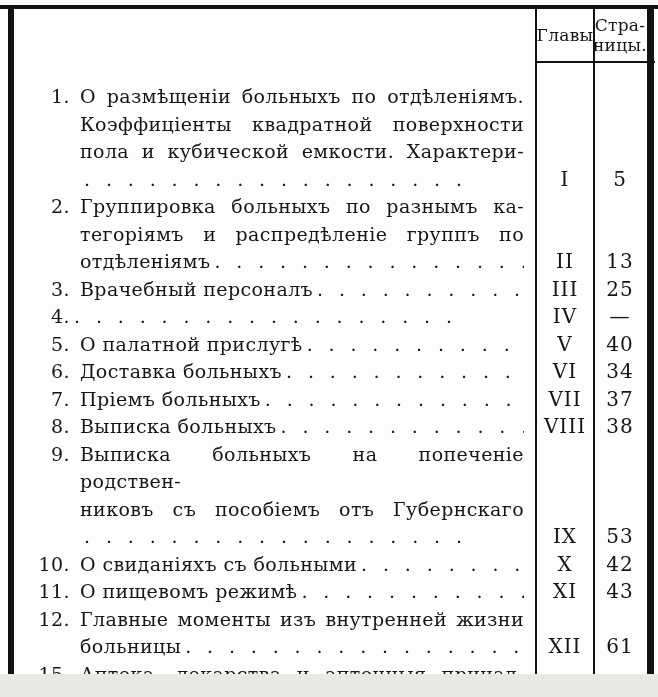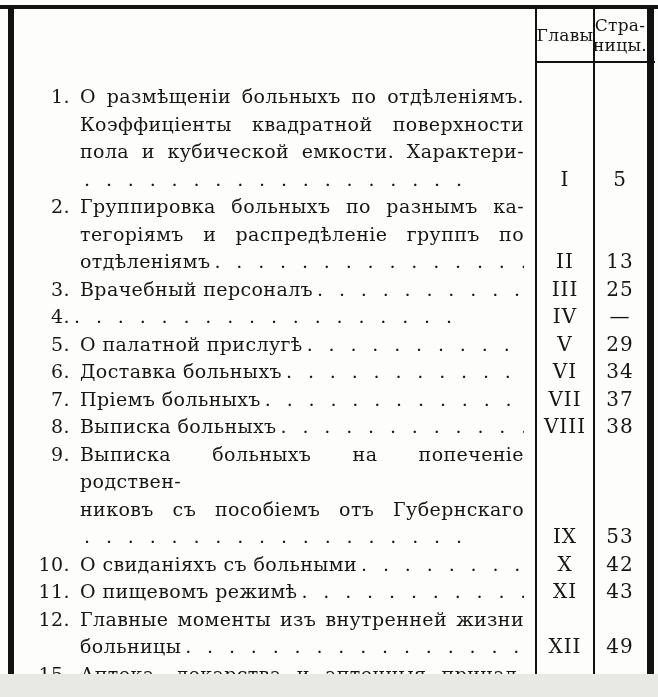--- a/index.html
+++ b/index.html
@@ -188,21 +188,21 @@
             <div class="line leader-line">
               <span class="num">5.</span>
               <span class="line-text">О палатной прислугѣ</span>
               <span class="leader">. . . . . . . . . . . . . . . . . .</span>
             </div>
           </div>
           <div class="cap-cell">
             <span class="cap">V</span>
           </div>
           <div class="cap-cell">
-            <span class="cap">29</span>
+            <span class="cap">40</span>
           </div>
         </div>
         <div class="row">
           <div class="entry-cell">
             <div class="line leader-line">
               <span class="num">6.</span>
               <span class="line-text">Доставка больныхъ</span>
               <span class="leader">. . . . . . . . . . . . . . . . . .</span>
             </div>
           </div>
@@ -301,21 +301,21 @@
             </div>
             <div class="line cont leader-line">
               <span class="line-text">больницы</span>
               <span class="leader">. . . . . . . . . . . . . . . . . .</span>
             </div>
           </div>
           <div class="cap-cell">
             <span class="cap">XII</span>
           </div>
           <div class="cap-cell">
-            <span class="cap">49</span>
+            <span class="cap">61</span>
           </div>
         </div>
         <div class="row">
           <div class="entry-cell">
             <div class="line just">
               <span class="num">15.</span>
               <span class="line-text">Аптека, лекарства и аптечныя принад-</span>
             </div>
             <div class="line cont leader-line">
               <span class="line-text">лежности</span>

